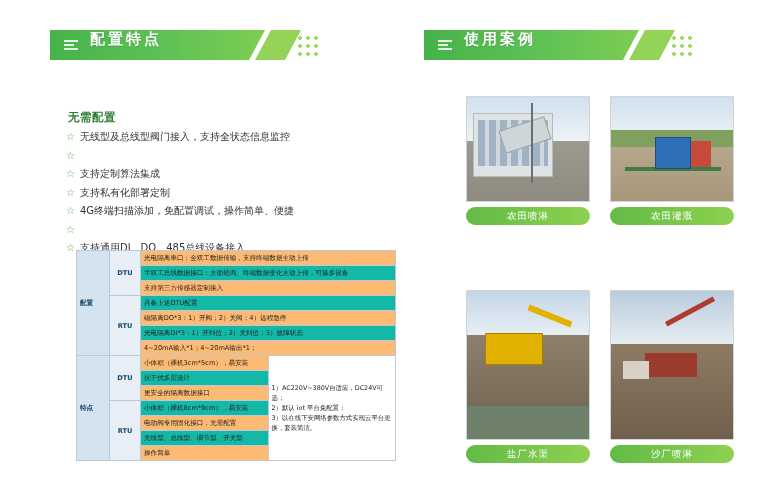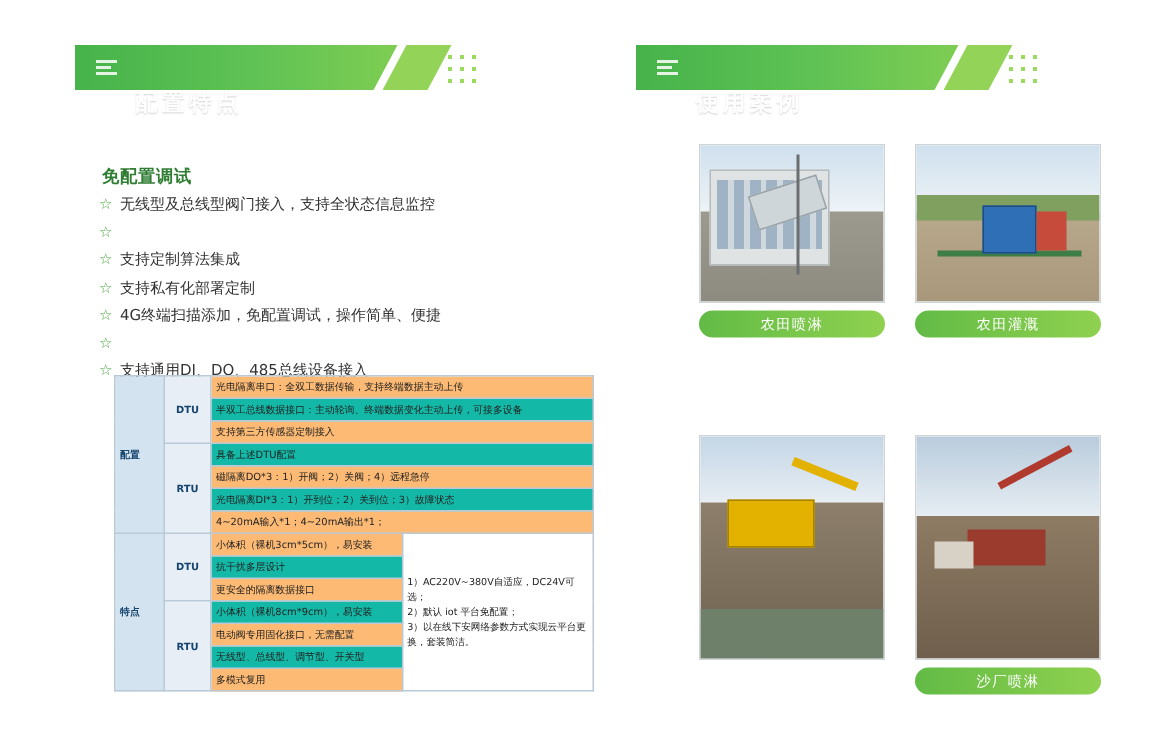--- a/index.html
+++ b/index.html
@@ -4,21 +4,21 @@
 <style>
   html,body{margin:0;padding:0;}
   body{
     width:773px;height:496px;
     background:#ffffff;
     font-family:"DejaVu Sans","Liberation Sans",sans-serif;
     position:relative;
     overflow:hidden;
   }
   
-  .banner{position:absolute;height:48px;display:flex;align-items:flex-end;}
+  .banner{position:absolute;height:48px;display:flex;align-items:flex-start;}
   .banner .bar{
     position:absolute;left:0;top:0;height:30px;width:215px;
     background:linear-gradient(90deg,#46b34a 0%,#5fc255 55%,#7ecd52 100%);
     clip-path:polygon(0 0,100% 0,calc(100% - 16px) 100%,0 100%);
   }
   .banner .bar2{
     position:absolute;left:205px;top:0;height:30px;width:46px;
     background:#8dd24f;
     clip-path:polygon(16px 0,100% 0,calc(100% - 16px) 100%,0 100%);
     opacity:.95;
@@ -133,21 +133,21 @@
 </div>
 
 <div class="banner" id="banner-right">
   <div class="bar"></div>
   <div class="bar2"></div>
   <div class="dots"></div>
   <div class="deco"></div>
   <div class="title">使用案例</div>
 </div>
 
-<div id="software-heading">免配置调试</div>
+<div id="software-heading">无需配置</div>
 
 <div id="feature-list">
   <div class="feat">
     <span class="star">☆</span>
     <span>无线型及总线型阀门接入，支持全状态信息监控</span>
   </div>
   <div class="feat">
     <span class="star">☆</span>
   </div>
   <div class="feat">
@@ -221,21 +221,21 @@
       <td class="col-sub grpB" rowspan="4">RTU</td>
       <td class="rowB">小体积（裸机8cm*9cm），易安装</td>
     </tr>
     <tr>
       <td class="rowA">电动阀专用固化接口，无需配置</td>
     </tr>
     <tr>
       <td class="rowB">无线型、总线型、调节型、开关型</td>
     </tr>
     <tr>
-      <td class="rowA">多模式复用</td>
+      <td class="rowA">操作简单</td>
     </tr>
   </tbody>
 </table>
 
 <div class="photo-card" id="card-1">
   <div class="photo p1">
     <div class="sky"></div>
     <div class="ground"></div>
     <div class="bld"></div>
     <div class="panel"></div>
@@ -257,20 +257,21 @@
 </div>
 
 <div class="photo-card" id="card-3">
   <div class="photo p3">
     <div class="sky"></div>
     <div class="ground"></div>
     <div class="water"></div>
     <div class="arm"></div>
     <div class="machine"></div>
   </div>
+  <div class="caption">盐厂水渠</div>
 </div>
 
 <div class="photo-card" id="card-4">
   <div class="photo p4">
     <div class="sky"></div>
     <div class="ground"></div>
     <div class="crane"></div>
     <div class="truck"></div>
     <div class="cab"></div>
   </div>

